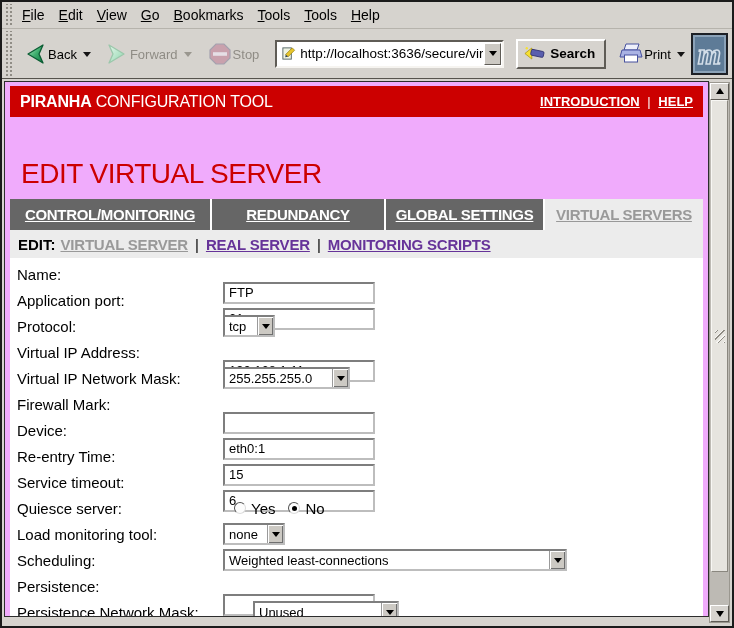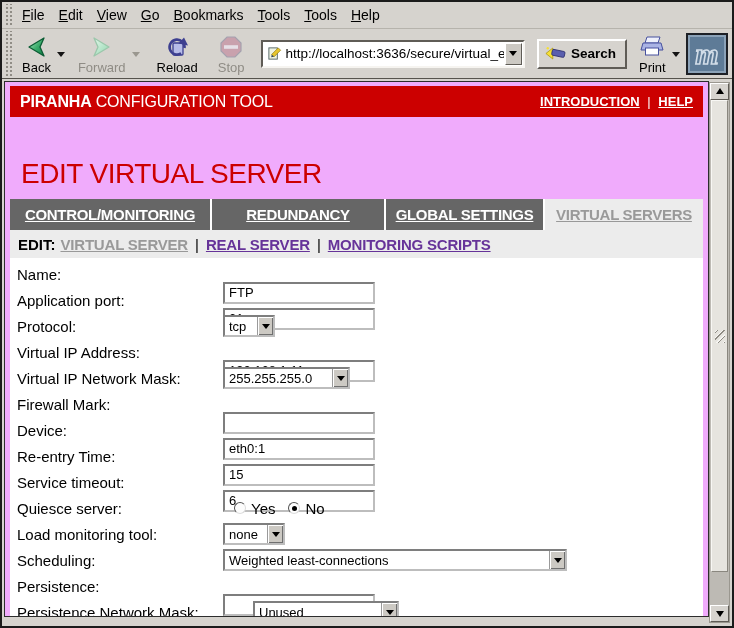--- a/index.html
+++ b/index.html
@@ -25,21 +25,21 @@
     display:inline-block; padding:3px 7px; font-size:14px; color:#000; cursor:default;
   }
   .menu-item::first-letter{ text-decoration:underline; }
 
   
   .toolbar{
     height:50px; display:flex; align-items:center;
     border-bottom:1px solid #56534d; background:#d6d3ce; padding-right:4px;
   }
   .tool-group{ display:flex; align-items:center; margin:0 2px; }
-  .tool-btn{ display:flex; flex-direction:column; align-items:center; padding:2px 5px 1px; }
+  .tool-btn{ display:flex; flex-direction:row; align-items:center; padding:2px 5px 1px; }
   .tool-icon{ width:26px; height:26px; display:block; }
   .tool-label{ font-size:13px; color:#000; margin-top:0px; white-space:nowrap; }
   .disabled .tool-label{ color:#8f8c85; }
   .mini-tri{
     width:0; height:0; border:4px solid transparent; border-top:5px solid #141414;
     margin:6px 4px 0 1px;
   }
   .mini-tri.gray{ border-top-color:#9a978f; }
 
   .urlbar{
@@ -212,28 +212,20 @@
                 <stop offset="1" stop-color="#8fd6ad"></stop>
           </linearGradient>
             </defs>
           <path d="M5 4 L20 13 L5 22 L9 13 Z" fill="url(#gfwd)" stroke="#9bc7ab" stroke-width="1.3" stroke-linejoin="round"></path>
         </svg>
         <span class="tool-label">Forward</span>
       </div>
       <div class="mini-tri gray"></div>
     </div>
 
-    <div class="tool-btn" style="margin:0 6px;">
-      <svg class="tool-icon" viewBox="0 0 26 26">
-        <rect x="9" y="9" width="10" height="12" rx="1" fill="#b7bce8" stroke="#3d3f90" stroke-width="1.3"></rect>
-        <path d="M20.5 14 a7.5 7.5 0 1 0 -3.4 5.4" fill="none" stroke="#3d3f90" stroke-width="2.6"></path>
-        <polygon points="20,3.5 24,11.5 14.5,9.5" fill="#3d3f90"></polygon>
-      </svg>
-      <span class="tool-label">Reload</span>
-    </div>
 
     <div class="tool-btn disabled" style="margin:0 4px;">
       <svg class="tool-icon" viewBox="0 0 26 26">
         <polygon points="9,3 17,3 23,9 23,17 17,23 9,23 3,17 3,9" fill="#c795a6" stroke="#9896a8" stroke-width="1.2" opacity="0.8"></polygon>
         <rect x="6" y="11.2" width="14" height="3.6" fill="#e9e5ec" opacity="0.9"></rect>
       </svg>
       <span class="tool-label">Stop</span>
     </div>
 
     <div class="urlbar">

